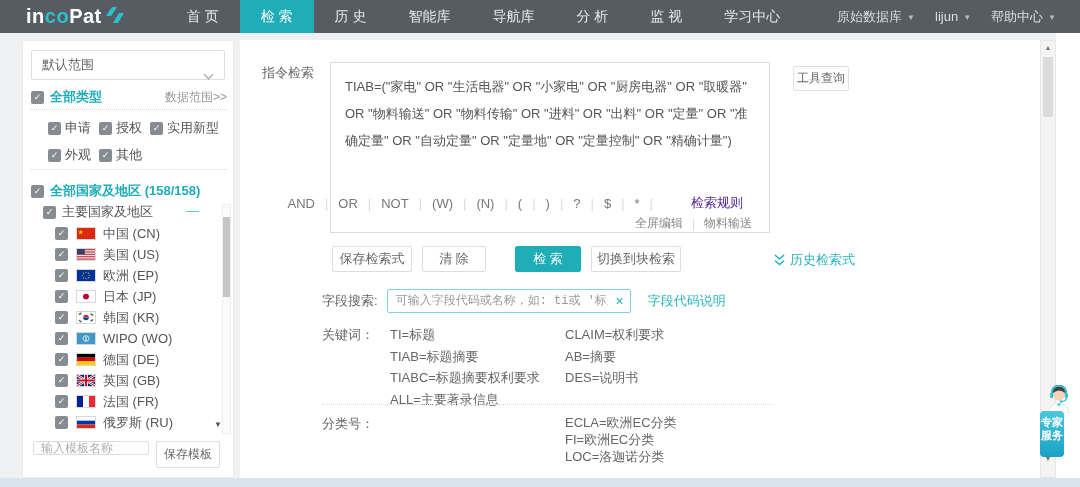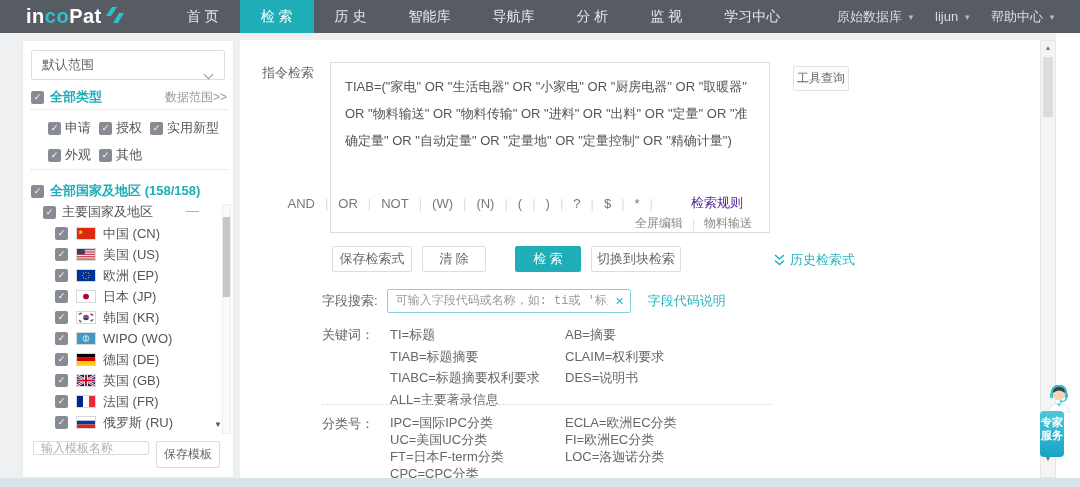--- a/index.html
+++ b/index.html
@@ -375,34 +375,28 @@
   </div>
 
   <div class="helper-label" style="left:82px; top:286px;">关键词：</div>
   <div class="helper-col kw" style="left:150px; top:284px;">
       <div class="helper-line">TI=标题</div>
       <div class="helper-line">TIAB=标题摘要</div>
       <div class="helper-line">TIABC=标题摘要权利要求</div>
       <div class="helper-line">ALL=主要著录信息</div>
     </div>
   <div class="helper-col kw" style="left:325px; top:284px;">
+      <div class="helper-line">CLAIM=权利要求</div>
       <div class="helper-line">AB=摘要</div>
-      <div class="helper-line">CLAIM=权利要求</div>
       <div class="helper-line">DES=说明书</div>
     </div>
 
   <div class="main-dotted"></div>
 
   <div class="helper-label" style="left:82px; top:375px;">分类号：</div>
-  <div class="helper-col cls" style="left:150px; top:374px;">
-      <div class="helper-line">IPC=国际IPC分类</div>
-      <div class="helper-line">UC=美国UC分类</div>
-      <div class="helper-line">FT=日本F-term分类</div>
-      <div class="helper-line">CPC=CPC分类</div>
-    </div>
   <div class="helper-col cls" style="left:325px; top:374px;">
       <div class="helper-line">ECLA=欧洲EC分类</div>
       <div class="helper-line">FI=欧洲EC分类</div>
       <div class="helper-line">LOC=洛迦诺分类</div>
     </div>
 </div>
 
 <div class="right-strip"></div>
 <div class="main-scrollbar">
   <div class="up scroll-arrow">▲</div>

